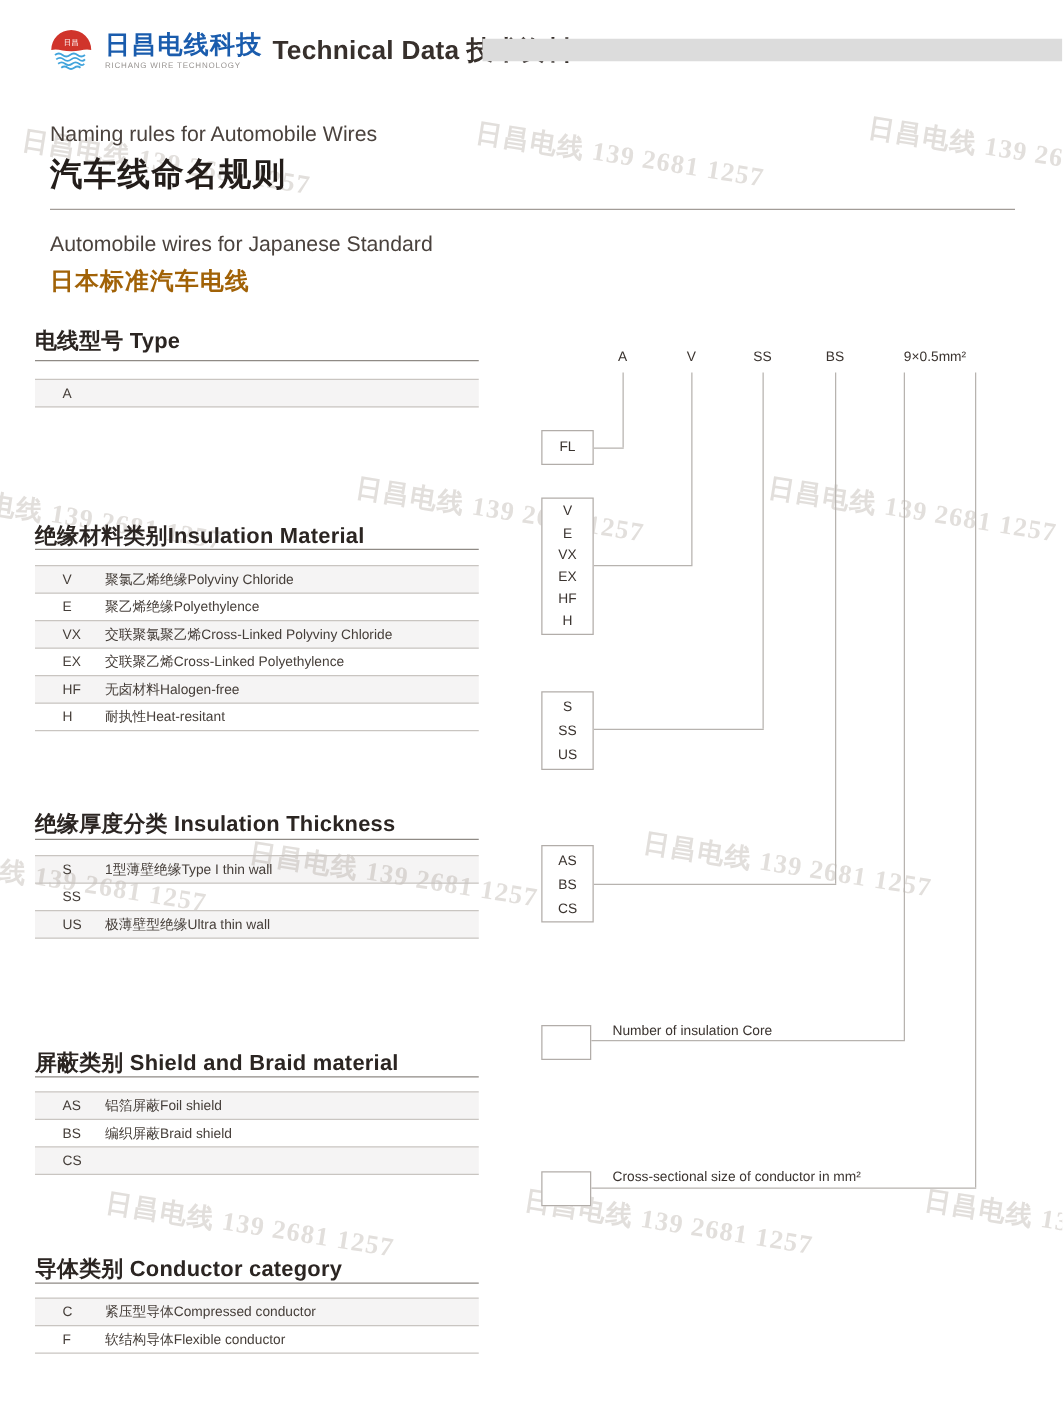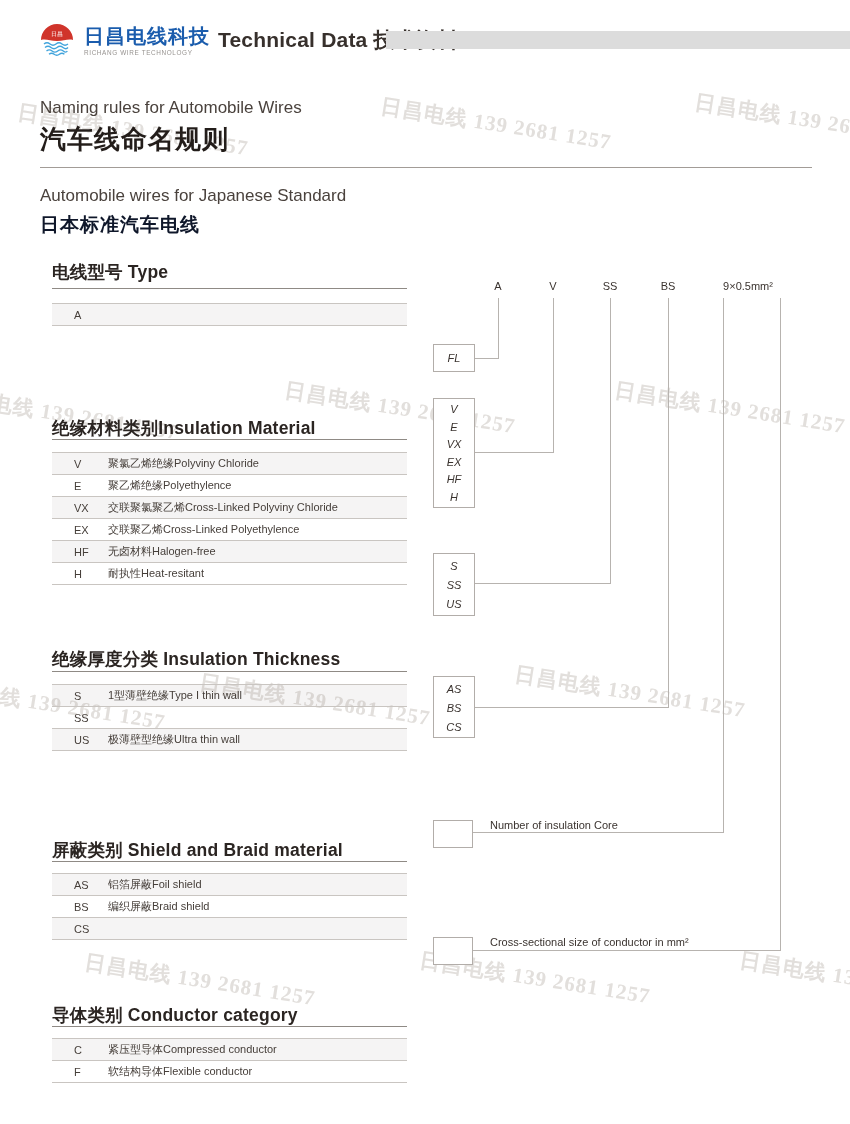--- a/index.html
+++ b/index.html
@@ -18,39 +18,39 @@
   #logo-text{position:absolute;left:84px;top:25px;}
   #logo-cn{font-size:20px;font-weight:700;color:#1a5cad;letter-spacing:1px;line-height:22px;}
   #logo-en{font-size:6.4px;color:#979390;letter-spacing:0.62px;margin-top:2px;}
   #header-title{position:absolute;left:218px;top:26px;font-size:21px;font-weight:600;color:#37302c;letter-spacing:0.2px;}
   #header-bar{position:absolute;left:386px;top:31px;width:464px;height:18px;background:#dcdcdc;}
 
   
   .t-en{position:absolute;left:40px;font-size:17px;color:#4a423d;}
   #title-cn{position:absolute;left:40px;top:122px;font-size:26px;font-weight:700;color:#231d1a;letter-spacing:1px;text-align:center;}
   #title-divider{position:absolute;left:40px;top:167px;width:772px;height:1px;background:#a29c97;}
-  #subtitle-cn{position:absolute;left:40px;top:212px;font-size:19px;font-weight:700;color:#0f172a;letter-spacing:1px;}
-
-  
-  .section{position:absolute;left:52px;width:355px;}
+  #subtitle-cn{position:absolute;left:40px;top:212px;font-size:19px;font-weight:700;color:#a16207;letter-spacing:1px;}
+
+  
+  .section{position:absolute;left:28px;width:355px;}
   .sec-heading{font-size:17.5px;font-weight:700;color:#2b2522;letter-spacing:0.2px;}
   .sec-underline{position:absolute;left:0;width:355px;height:1px;background:#8f8a85;}
   .sec-table{position:absolute;left:0;width:355px;border-top:1px solid #c9c5c1;}
   .row{display:flex;align-items:center;height:21px;border-bottom:1px solid #c9c5c1;font-size:11px;color:#453e39;}
   .row:nth-child(odd){background:rgba(125,117,109,0.08);}
   .row .code{margin-left:22px;width:34px;flex:none;}
   .row .desc{flex:1;}
 
   
   .vline{position:absolute;width:1px;background:#b7b3af;}
   .hline{position:absolute;height:1px;background:#b7b3af;}
   .diag-label{position:absolute;transform:translateX(-50%);font-size:11px;color:#3a332f;white-space:nowrap;}
   .dbox{position:absolute;border:1px solid #b2ada9;background:#fff;z-index:2;
         text-align:center;font-size:11px;color:#3a332f;box-sizing:border-box;}
-  .dbox span{display:block;font-style:italic;}
+  .dbox span{display:block;}
   .ann{position:absolute;font-size:11px;color:#3a332f;white-space:nowrap;}
 </style>
 </head>
 <body>
 
 <div id="page">
 
   <div class="wm" style="left:20px;top:98px">日昌电线 139 2681 1257</div>
   <div class="wm" style="left:383px;top:92px">日昌电线 139 2681 1257</div>
   <div class="wm" style="left:697px;top:88px">日昌电线 139 2681 1257</div>

